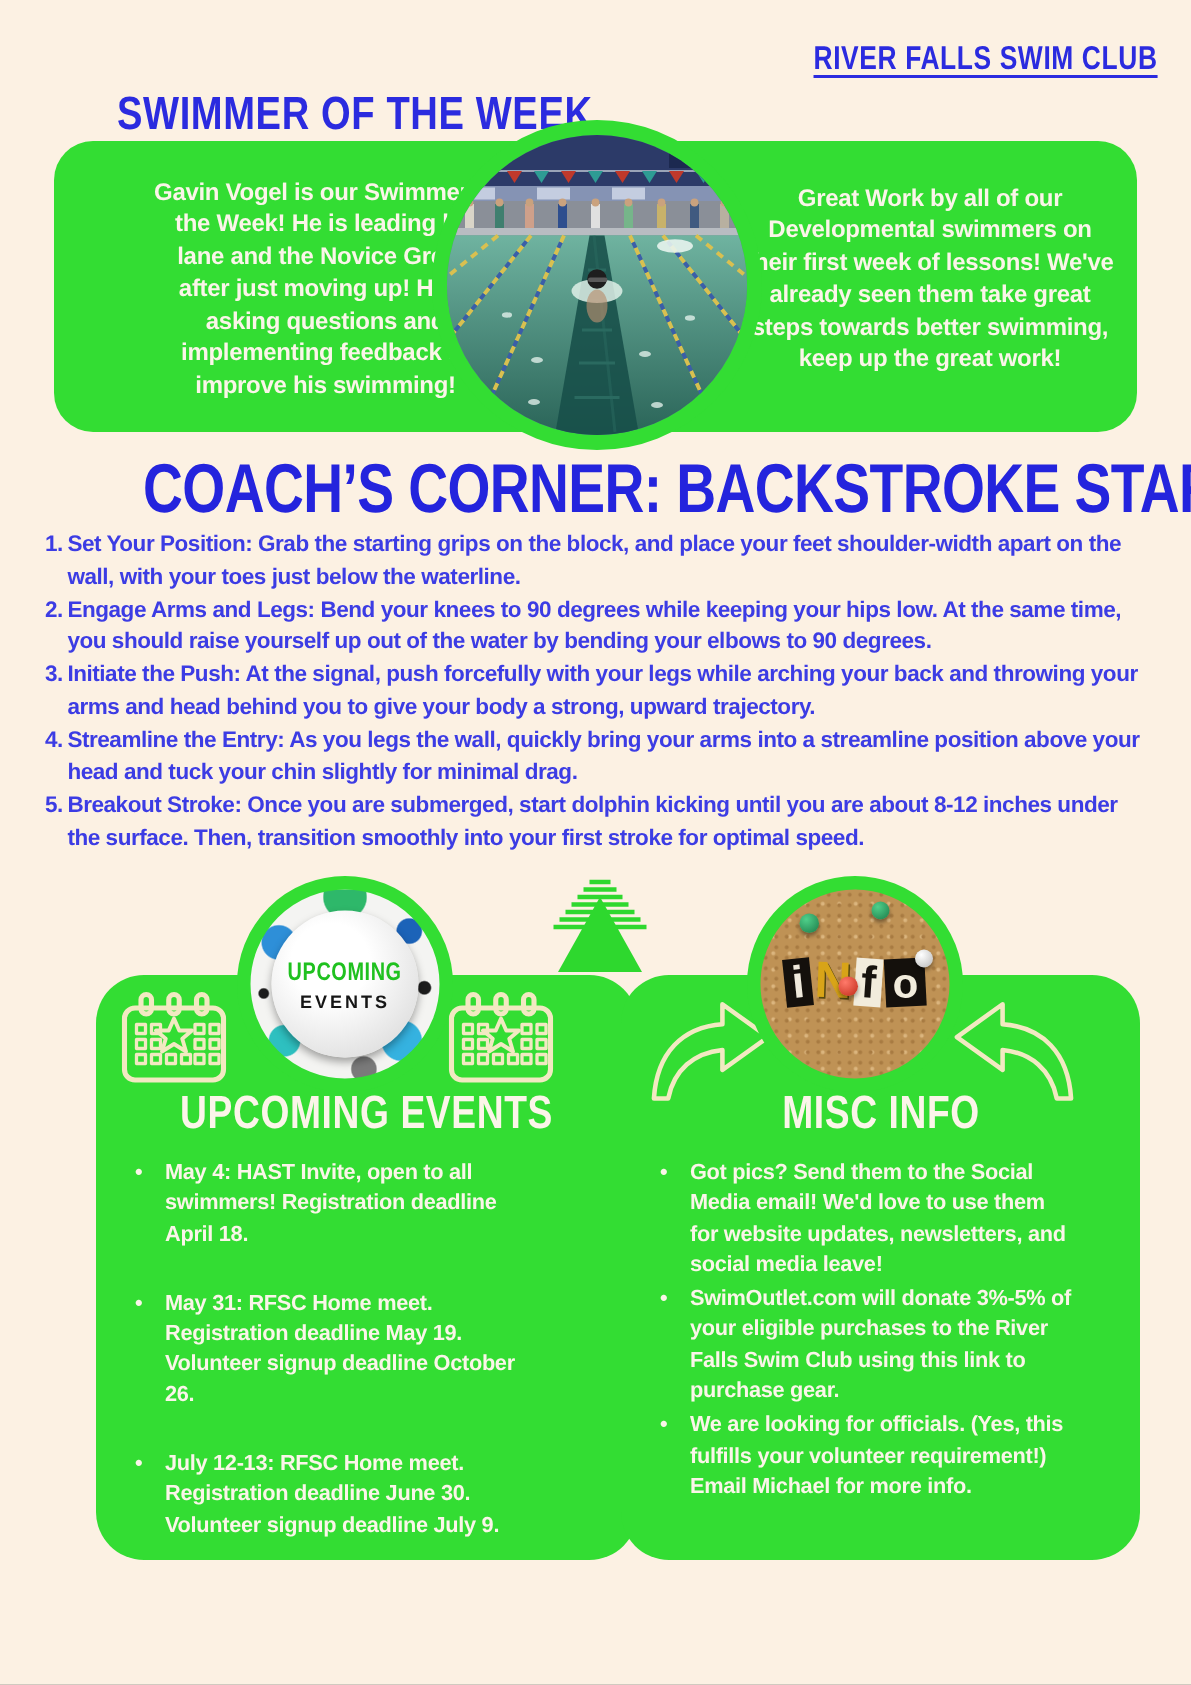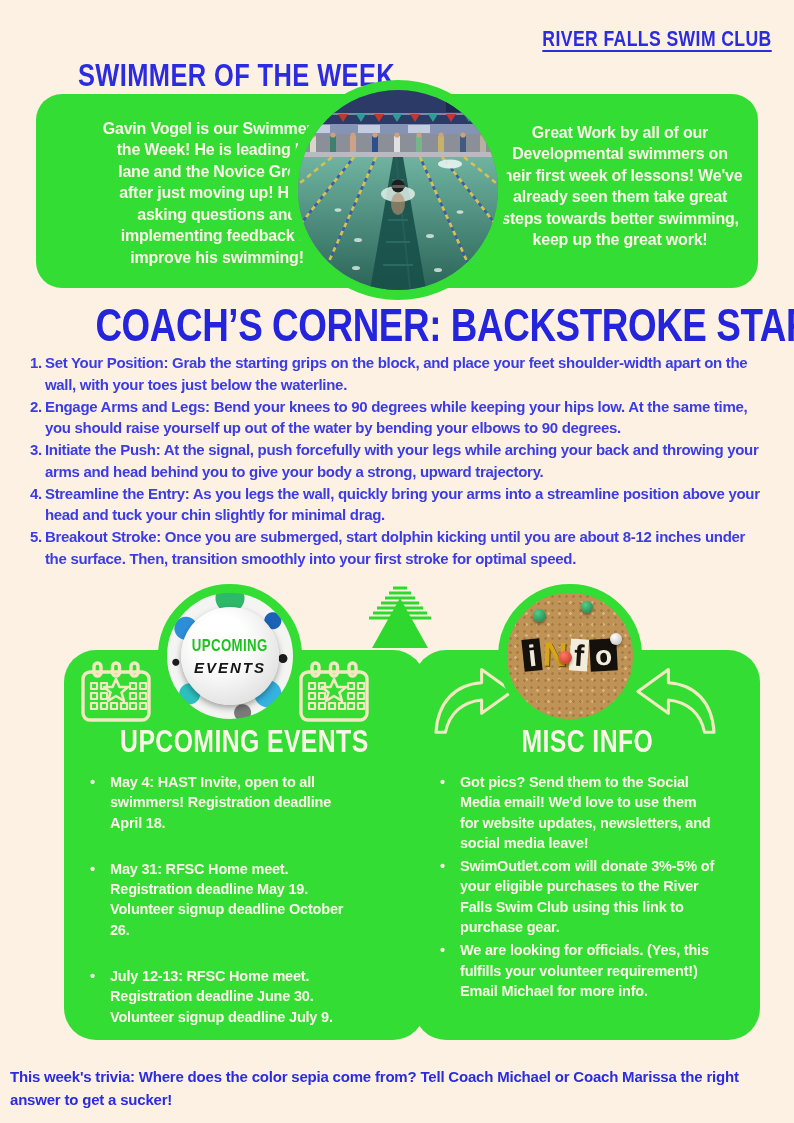--- a/index.html
+++ b/index.html
@@ -53,21 +53,21 @@
       radial-gradient(circle at 80% 80%, #35b2e0 0 13px, transparent 14px),
       radial-gradient(circle at 18% 80%, #2ec0c0 0 10px, transparent 11px),
       radial-gradient(circle at 92% 52%, #1d1d1d 0 4px, transparent 5px),
       radial-gradient(circle at 7% 55%, #1d1d1d 0 3px, transparent 4px),
       radial-gradient(circle at 60% 95%, #7a7a7a 0 8px, transparent 9px),
       #f4f4f2;}
   .badge-inner{position:absolute;left:14px;top:14px;width:98px;height:98px;border-radius:50%;
     background:radial-gradient(circle at 40% 35%, #ffffff 30%, #d6d6d6 95%);
     box-shadow:0 3px 6px rgba(0,0,0,.35);display:flex;flex-direction:column;align-items:center;justify-content:center;text-align:center;}
   .badge-top{color:#1fc11f;font-weight:700;font-size:17px;transform:scaleX(.78);letter-spacing:.5px;}
-  .badge-bottom{color:#161616;font-weight:700;font-size:15px;letter-spacing:2px;margin-top:3px;font-style:italic;}
+  .badge-bottom{color:#161616;font-weight:700;font-size:12px;letter-spacing:2px;margin-top:3px;}
 
   .tree-icon{position:absolute;left:360px;top:582px;width:80px;height:72px;z-index:4;}
 
   .badge-info{left:498px;top:584px;
     background:
       radial-gradient(#a87b42 1px, transparent 1.6px),
       radial-gradient(#dbb57e 1px, transparent 1.6px),
       #bf9255;
     background-size:7px 7px,11px 11px;background-position:0 0,3px 4px;}
   .info-letters{position:absolute;left:0;top:44px;width:126px;display:flex;justify-content:center;align-items:flex-end;gap:2px;}
@@ -366,15 +366,14 @@
           <span class="dot">•</span>
           <div class="it"><span>SwimOutlet.com will donate 3%-5% of your eligible purchases to the River Falls Swim Club using this link to purchase gear.</span></div>
         </li>
       <li>
           <span class="dot">•</span>
           <div class="it"><span>We are looking for officials. (Yes, this fulfills your volunteer requirement!) Email Michael for more info.</span></div>
         </li>
     </ul>
   </div>
 
-  <div class="trivia">This week's trivia: Where does the color sepia come from? Tell Coach Michael or Coach Marissa the right answer to get a sucker!</div>
 
 </div>
 
 </body></html>

